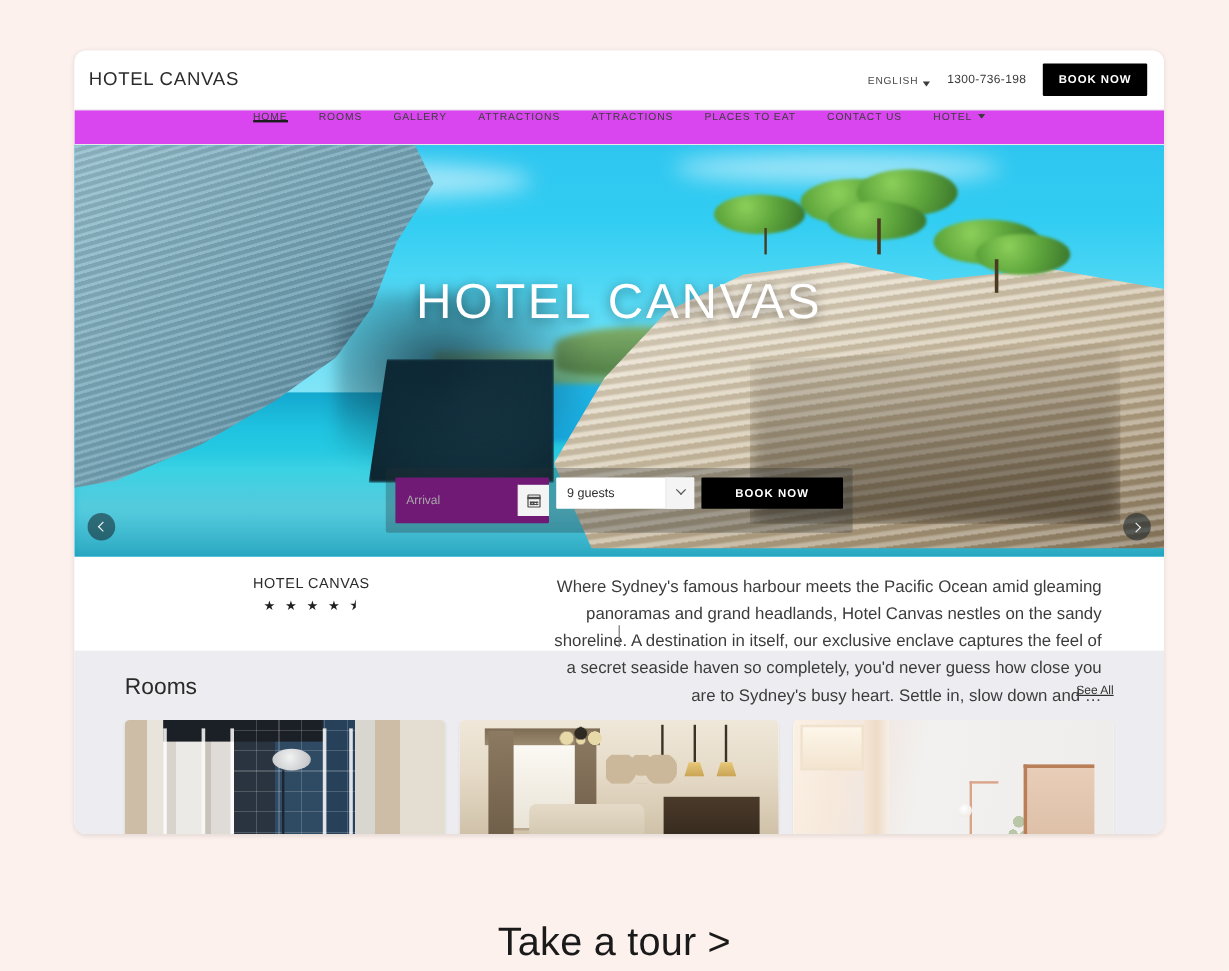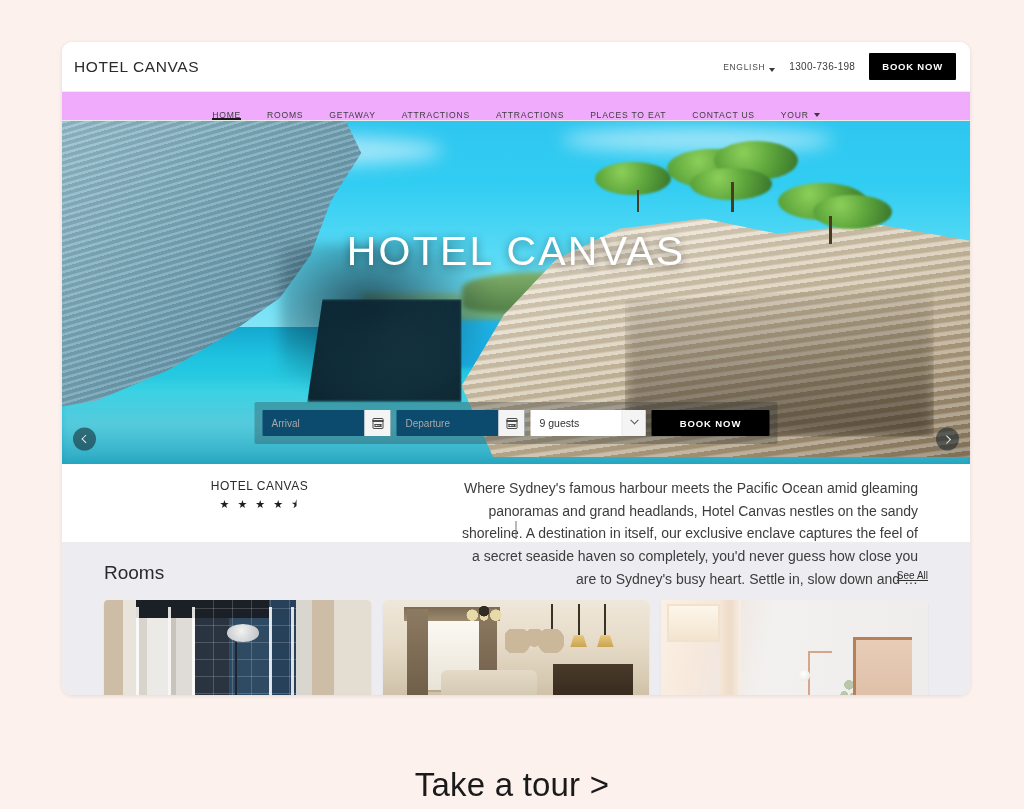--- a/index.html
+++ b/index.html
@@ -42,22 +42,22 @@
   }
   .phone{ font-size:10px; letter-spacing:.3px; color:#3a3a3a; }
   .btn-book-top{
     background:#000; color:#fff; font-size:9.5px; font-weight:bold;
     letter-spacing:.8px; padding:8px 13px; border:none; cursor:pointer;
     border-radius:1px;
   }
 
   
   .navbar{
-    height:29px; background:#f0abfc; display:flex; justify-content:center;
-    align-items:flex-end; gap:0; border-bottom:1px solid #e9e9e9;
+    height:29px; background:#d946ef; display:flex; justify-content:center;
+    align-items:flex-start; gap:0; border-bottom:1px solid #e9e9e9;
   }
   .nav-item{
     font-size:8.6px; letter-spacing:.75px; color:#3d3d3d;
     padding:0 13px; display:flex; align-items:center; cursor:pointer;
     position:relative; white-space:nowrap;
   }
   .nav-item.active::after{
     content:""; position:absolute; left:13px; right:13px; bottom:0;
     height:2px; background:#1b1b1b;
   }
@@ -190,21 +190,21 @@
 
   
   .booking{
     position:absolute; left:50%; transform:translateX(-50%);
     bottom:20px; display:flex; align-items:stretch;
     background:rgba(40,45,50,.30);
     padding:8px;
     border-radius:2px;
   }
   .bk-field{
-    background:#0c4a6e; width:128px; height:26px; display:flex;
+    background:#701a75; width:128px; height:38px; display:flex;
     align-items:center; padding-left:9px; position:relative;
     border-radius:1px; margin-right:6px;
   }
   .bk-field .ph{ font-size:10px; color:#a8a8a8; }
   .bk-ico{
     margin-left:auto; width:26px; height:26px;
     display:flex;align-items:center;justify-content:center;
     background:#f4f4f4; border-left:1px solid #ececec;
   }
   .cal{
@@ -422,36 +422,36 @@
   </div>
 
   <div class="navbar">
     <div class="nav-item active">
         <span>HOME</span>
       </div>
     <div class="nav-item">
         <span>ROOMS</span>
       </div>
     <div class="nav-item">
-        <span>GETAWAY</span>
+        <span>GALLERY</span>
       </div>
     <div class="nav-item">
         <span>ATTRACTIONS</span>
       </div>
     <div class="nav-item">
         <span>ATTRACTIONS</span>
       </div>
     <div class="nav-item">
         <span>PLACES TO EAT</span>
       </div>
     <div class="nav-item">
         <span>CONTACT US</span>
       </div>
     <div class="nav-item">
-      <span>YOUR</span>
+      <span>HOTEL</span>
       <span class="caret"></span>
     </div>
   </div>
 
   <div class="hero">
     <div class="hero-img">
       <div class="sky"></div>
       <div class="cloud" style="left:8%;top:4%;width:34%;height:9%;"></div>
       <div class="cloud" style="left:55%;top:2%;width:30%;height:7%;"></div>
       <div class="sea"></div>
@@ -491,26 +491,20 @@
     <div class="car-arrow left">
       <span class="chev l"></span>
     </div>
     <div class="car-arrow right">
       <span class="chev r"></span>
     </div>
 
     <div class="booking">
       <div class="bk-field">
         <span class="ph">Arrival</span>
-        <span class="bk-ico">
-            <span class="cal"></span>
-          </span>
-      </div>
-      <div class="bk-field">
-        <span class="ph">Departure</span>
         <span class="bk-ico">
             <span class="cal"></span>
           </span>
       </div>
       <div class="bk-select">
         <span class="val">9 guests</span>
         <span class="sel-ico">
             <span class="chev-dn"></span>
           </span>
       </div>

